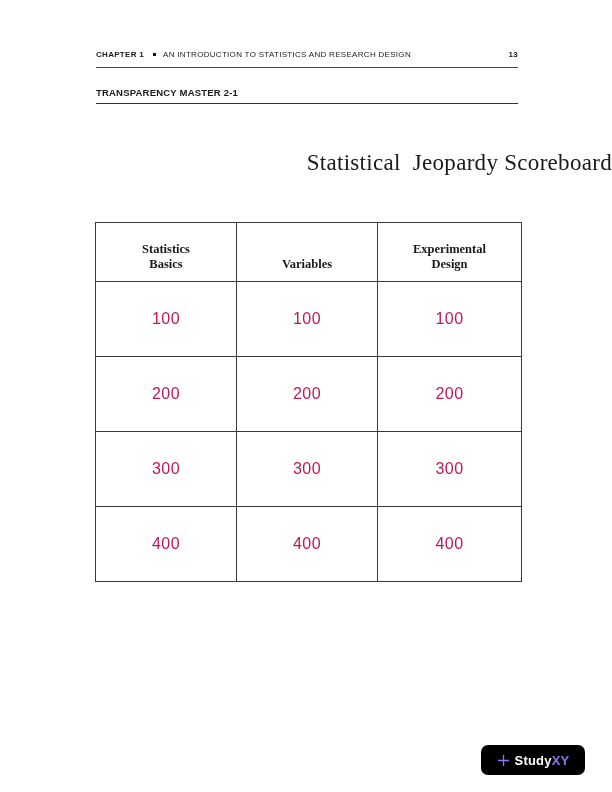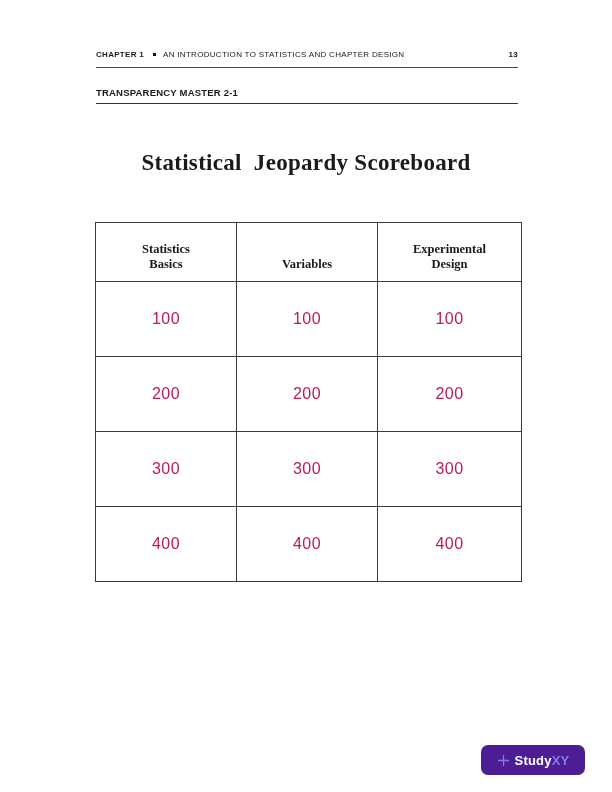--- a/index.html
+++ b/index.html
@@ -22,22 +22,22 @@
   
   .tm-label {
     position:absolute; left:96px; width:422px; top:87px;
     font-size:9.5px; font-weight:bold; letter-spacing:0.2px;
     padding-bottom:5px; border-bottom:1.5px solid #333;
   }
 
   
   .sb-title {
     position:absolute; left:0; width:612px; top:150px;
-    text-align:center; font-family:"Liberation Serif", serif;
-    font-weight:bold; font-size:23px; white-space:pre; letter-spacing:0.3px;
+    text-align:right; font-family:"Liberation Serif", serif;
+    font-weight:normal; font-size:23px; white-space:pre; letter-spacing:0.3px;
   }
 
   
   .sb-table {
     position:absolute; left:95px; top:222px; width:423px;
     border-collapse:collapse; table-layout:fixed;
   }
   .sb-table th, .sb-table td {
     border:1px solid #3a3a3a; text-align:center; padding:0;
   }
@@ -71,21 +71,21 @@
 </style>
 </head>
 <body>
 
 <div class="page">
 
   <div class="header">
     <div class="header-row">
       <span class="chapter">CHAPTER 1</span>
       <span class="sq-bullet"></span>
-      <span class="header-title">AN INTRODUCTION TO STATISTICS AND CHAPTER DESIGN</span>
+      <span class="header-title">AN INTRODUCTION TO STATISTICS AND RESEARCH DESIGN</span>
       <span class="page-num">13</span>
     </div>
   </div>
 
   <div class="tm-label">TRANSPARENCY MASTER 2-1</div>
 
   <div class="sb-title">Statistical  Jeopardy Scoreboard</div>
 
   <table class="sb-table">
     <thead>
@@ -115,21 +115,21 @@
       </tr>
       <tr>
         <td>400</td>
         <td>400</td>
         <td>400</td>
       </tr>
     </tbody>
   </table>
 
 
-  <div class="brand-badge" style="background: #4c1d95;">
+  <div class="brand-badge" style="background: #000000;">
     <span class="accent" style="color: rgb(133, 120, 240);">
       <svg class="plus-icon" width="13" height="13" viewBox="0 0 14 14">
         <path d="M7 1 V13 M1 7 H13" stroke="currentColor" stroke-width="1.4" fill="none"></path>
       </svg>
     </span>
     <span class="brand-text"><span>Study</span><span class="accent" style="color: rgb(133, 120, 240);">XY</span></span>
   </div>
 
 </div>
 

